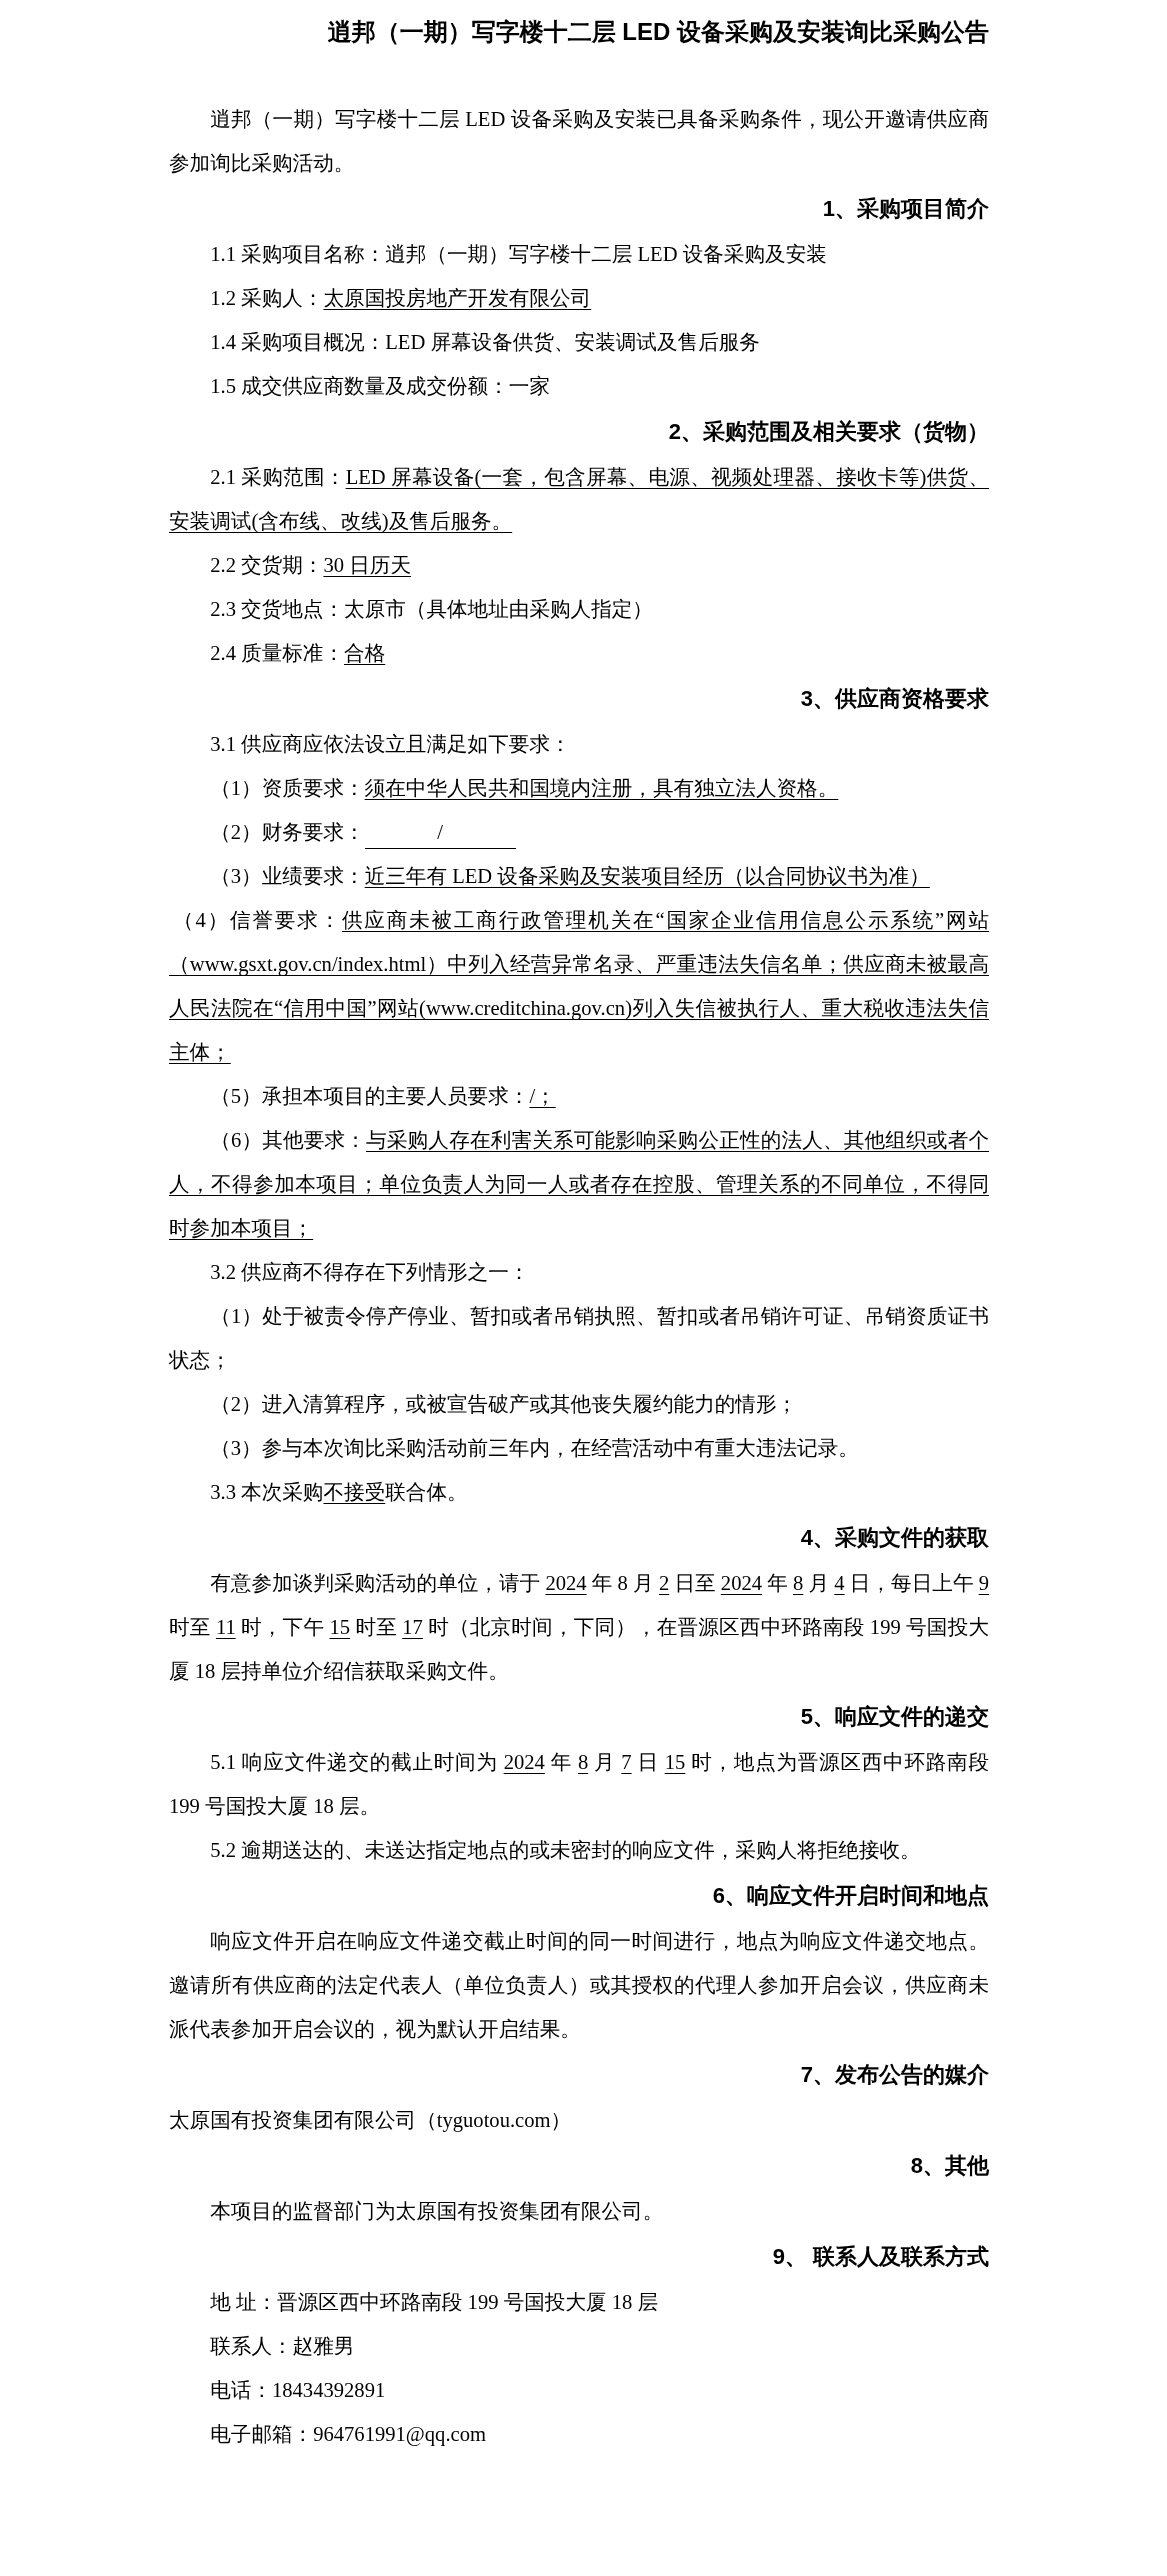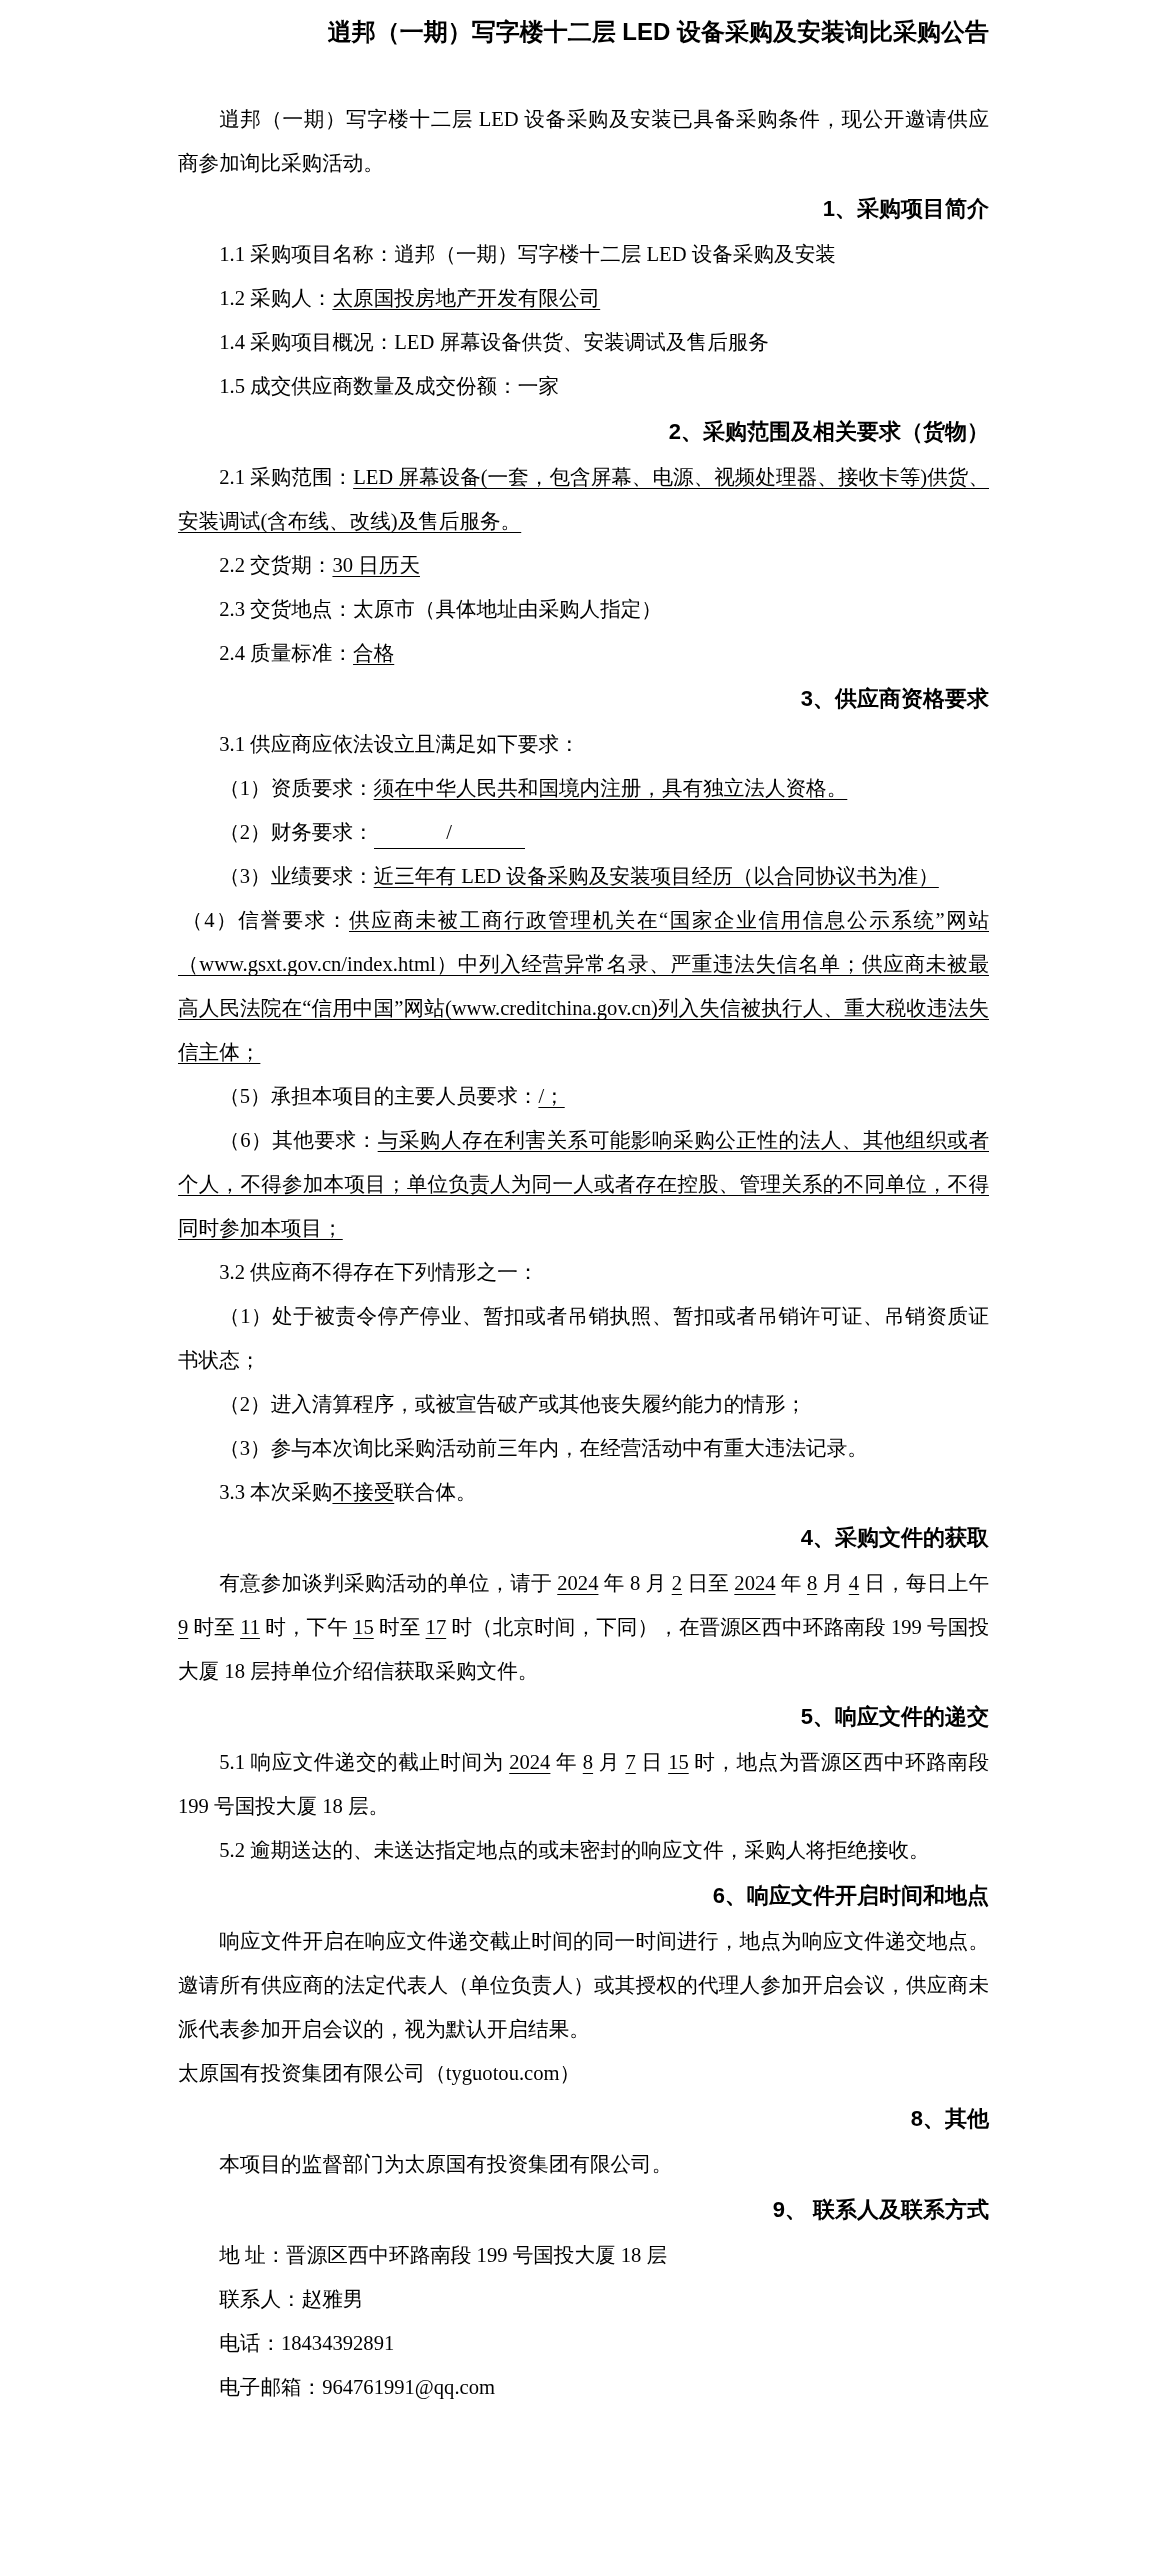--- a/index.html
+++ b/index.html
@@ -22,21 +22,21 @@
     text-align: right;
     margin-bottom: 47px;
   }
   .h {
     font-family: "Liberation Sans", "DejaVu Sans", sans-serif;
     font-weight: 700;
     font-size: 22px;
     line-height: 47px;
     text-align: right;
   }
-  p { text-align: justify; margin-left: 9px; }
+  p { text-align: justify; }
   .ind { text-indent: 2em; }
   .ind-sm { text-indent: 0.2em; }
   .u {
     text-decoration: underline;
     text-underline-offset: 4.4px;
     text-decoration-thickness: 1.1px;
   }
   .blank {
     display: inline-block;
     width: 151px;
@@ -84,20 +84,21 @@
   <div class="h">4、采购文件的获取</div>
   <p class="ind"><span>有意参加谈判采购活动的单位，请于 </span><span class="u">2024</span><span> 年 8 月 </span><span class="u">2</span><span> 日至 </span><span class="u">2024</span><span> 年 </span><span class="u">8</span><span> 月 </span><span class="u">4</span><span> 日，每日上午 </span><span class="u">9</span><span> 时至 </span><span class="u">11</span><span> 时，下午 </span><span class="u">15</span><span> 时至 </span><span class="u">17</span><span> 时（北京时间，下同），在晋源区西中环路南段 199 号国投大厦 18 层持单位介绍信获取采购文件。</span></p>
 
   <div class="h">5、响应文件的递交</div>
   <p class="ind"><span>5.1 响应文件递交的截止时间为 </span><span class="u">2024</span><span> 年 </span><span class="u">8</span><span> 月 </span><span class="u">7</span><span> 日 </span><span class="u">15</span><span> 时，地点为晋源区西中环路南段 199 号国投大厦 18 层。</span></p>
   <p class="ind">5.2 逾期送达的、未送达指定地点的或未密封的响应文件，采购人将拒绝接收。</p>
 
   <div class="h">6、响应文件开启时间和地点</div>
   <p class="ind">响应文件开启在响应文件递交截止时间的同一时间进行，地点为响应文件递交地点。邀请所有供应商的法定代表人（单位负责人）或其授权的代理人参加开启会议，供应商未派代表参加开启会议的，视为默认开启结果。</p>
 
+  <div class="h">7、发布公告的媒介</div>
   <p>太原国有投资集团有限公司（tyguotou.com）</p>
 
   <div class="h">8、其他</div>
   <p class="ind">本项目的监督部门为太原国有投资集团有限公司。</p>
 
   <div class="h">9、 联系人及联系方式</div>
   <p class="ind">地 址：晋源区西中环路南段 199 号国投大厦 18 层</p>
   <p class="ind">联系人：赵雅男</p>
   <p class="ind">电话：18434392891</p>
   <p class="ind">电子邮箱：964761991@qq.com</p>

